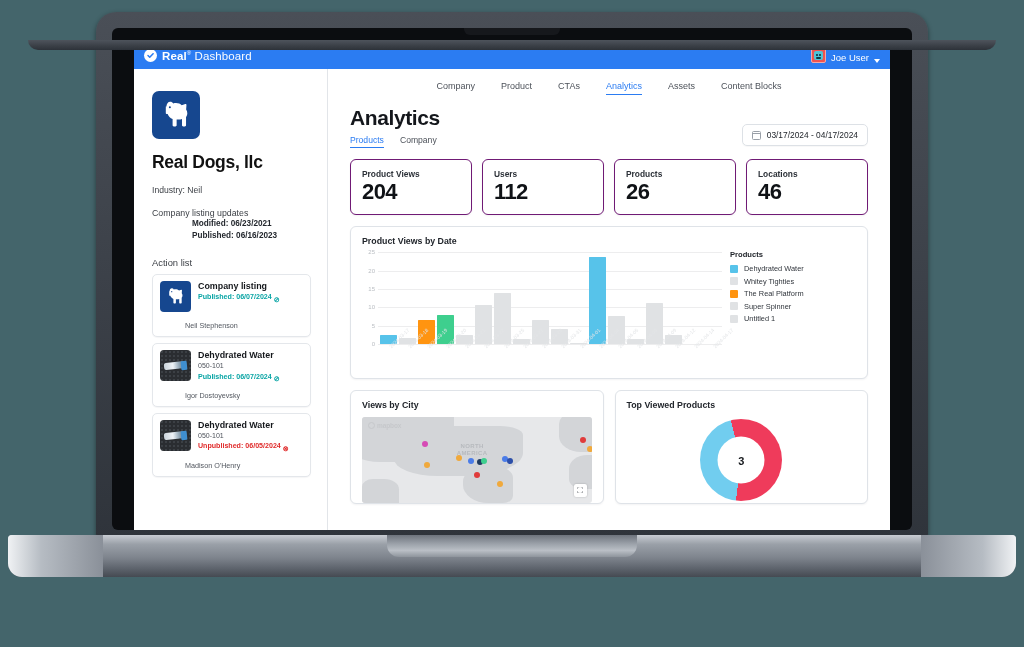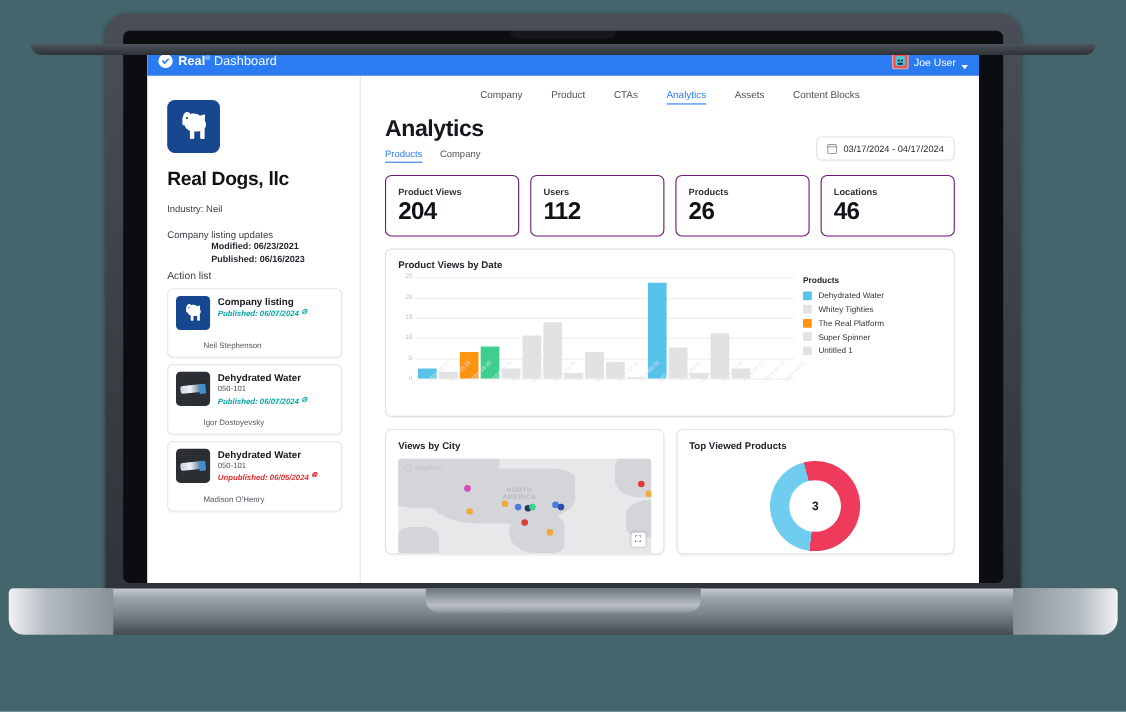--- a/index.html
+++ b/index.html
@@ -107,21 +107,21 @@
   }
   .co-logo {
     width:48px; height:48px; border-radius:7px; background:#16478f;
     display:flex; align-items:center; justify-content:center;
   }
   .co-name { font-size:17.5px; font-weight:700; color:#111; letter-spacing:-.3px; margin-top:13px; }
   .co-addr { font-size:8.4px; color:#3b3f45; line-height:1.42; margin-top:3px; }
   .co-industry { font-size:8.6px; color:#3b3f45; margin-top:12px; }
   .upd-title { font-size:8.8px; color:#3b3f45; margin-top:13px; }
   .upd-line { font-size:8.2px; font-weight:700; color:#24282e; line-height:1.42;padding-left:40px; }
-  .action-title { font-size:9.4px; color:#3b3f45; margin-top:4px; margin-bottom:6px; }
+  .action-title { font-size:9.4px; color:#3b3f45; margin-top:16px; margin-bottom:6px; }
 
   .action-card {
     border:1px solid #e4e7eb; border-radius:5px; padding:6px 7px 6px 7px;
     margin-bottom:6px; background:#fff;
     box-shadow:0 1px 1px rgba(16,24,40,.04);
   }
   .ac-top { display:flex; gap:7px; }
   .ac-thumb {
     width:31px; height:31px; flex:0 0 31px; border-radius:4px;
     display:flex; align-items:center; justify-content:center; overflow:hidden;
@@ -132,21 +132,21 @@
     position:absolute; left:4px; top:12px; width:22px; height:7px;
     background:linear-gradient(90deg,#c9d2da 0%,#eef3f7 40%,#8fa4b4 70%,#5b6b78 100%);
     border-radius:2px; transform:rotate(-6deg);
   }
   .ac-thumb.photo .cap { position:absolute; left:21px; top:11px; width:6px; height:9px; background:#3f8fd0; border-radius:1px; transform:rotate(-6deg); }
   .ac-thumb.photo .dots { position:absolute; inset:0;
     background-image:radial-gradient(#4a4f55 .7px, transparent .8px);
     background-size:4px 4px; opacity:.6; }
   .ac-title { font-size:8.9px; font-weight:700; color:#15181c; line-height:1.25; }
   .ac-sku { font-size:7px; color:#4b5059; line-height:1.45; }
-  .ac-status { font-size:7.1px; font-weight:700; line-height:1.5; display:flex; align-items:flex-start; gap:2px;font-style:italic; }
+  .ac-status { font-size:7.1px; font-weight:700; line-height:1.5; display:flex; align-items:flex-end; gap:2px; }
   .ac-status.pub { color:#0aa5a5; }
   .ac-status.unpub { color:#e02b2b; }
   .st-ico { font-size:7px; line-height:1; }
   .ac-user { font-size:7.2px; color:#52575f; margin-top:5px; padding-top:4px;margin-left:25px; }
 
   
   .main { flex:1 1 auto; background:#fff; padding:0 0 0 0; overflow:hidden; position:relative; }
   .nav-tabs { display:flex; justify-content:center; gap:26px; padding:12px 0 9px 0; }
   .nav-tab { font-size:9px; color:#4d525a; padding-bottom:3px; cursor:pointer; }
   .nav-tab.active { color:#2b7cf2; border-bottom:1.6px solid #2b7cf2; }

